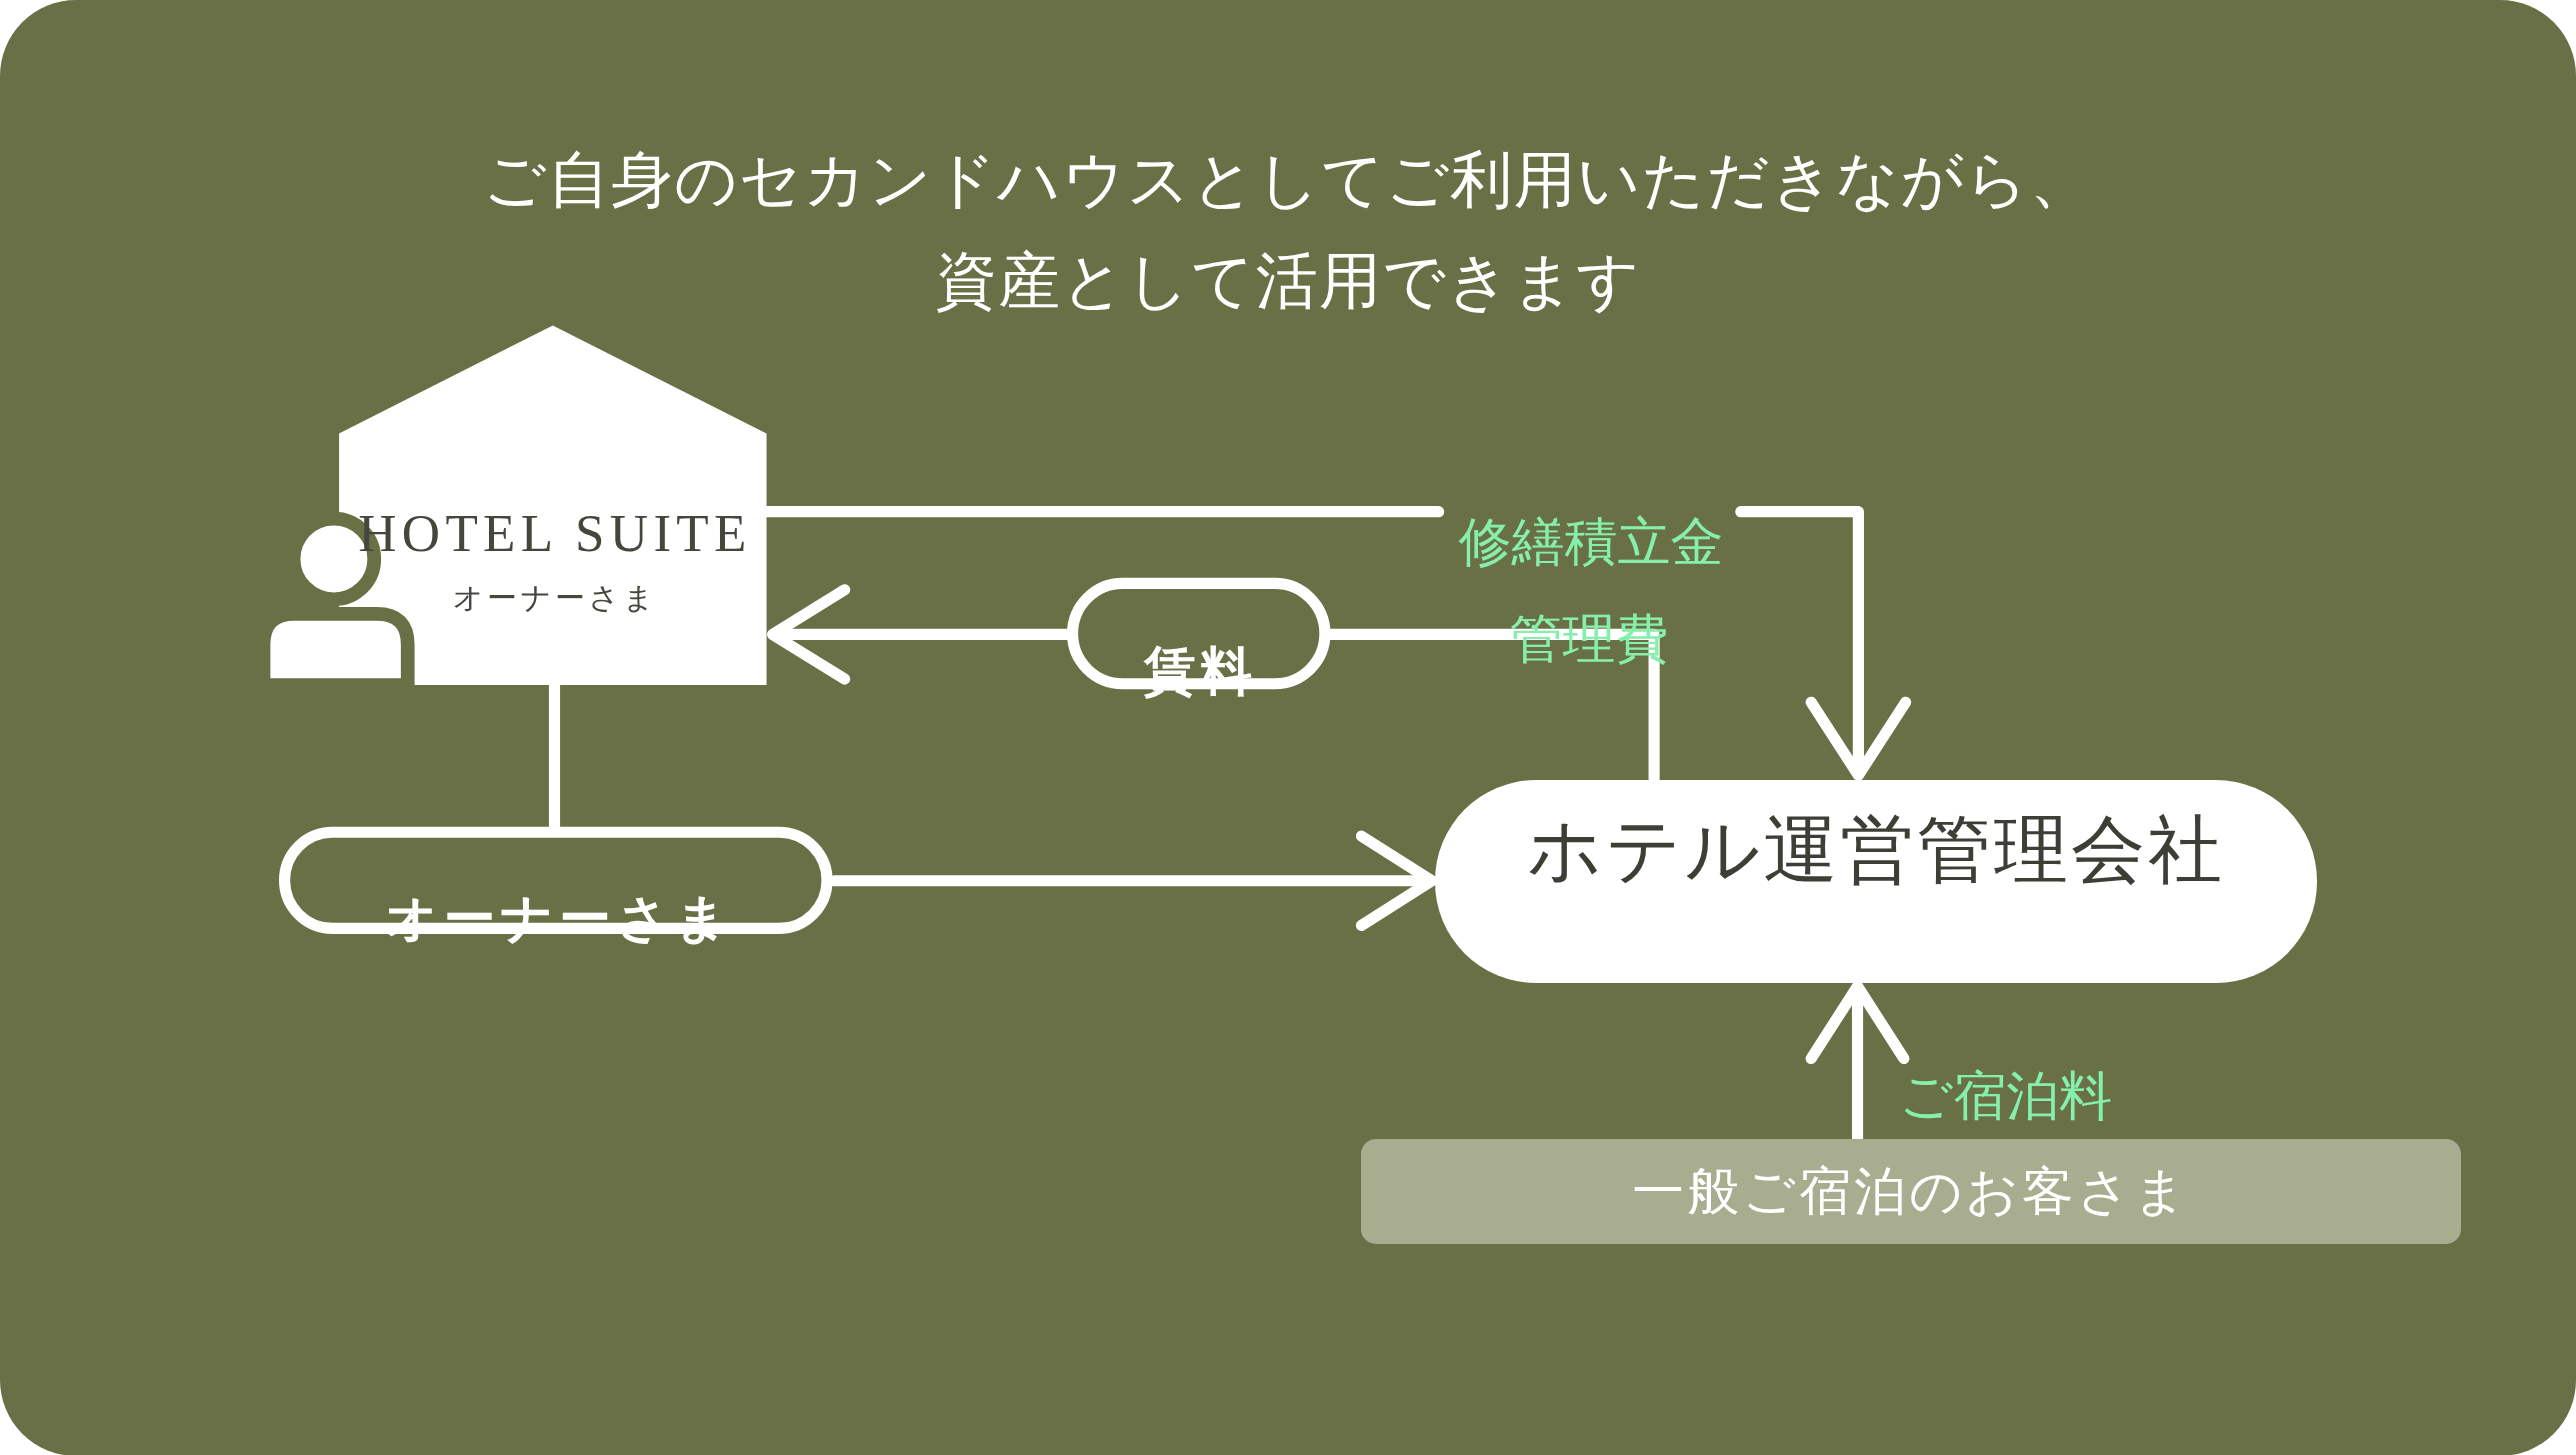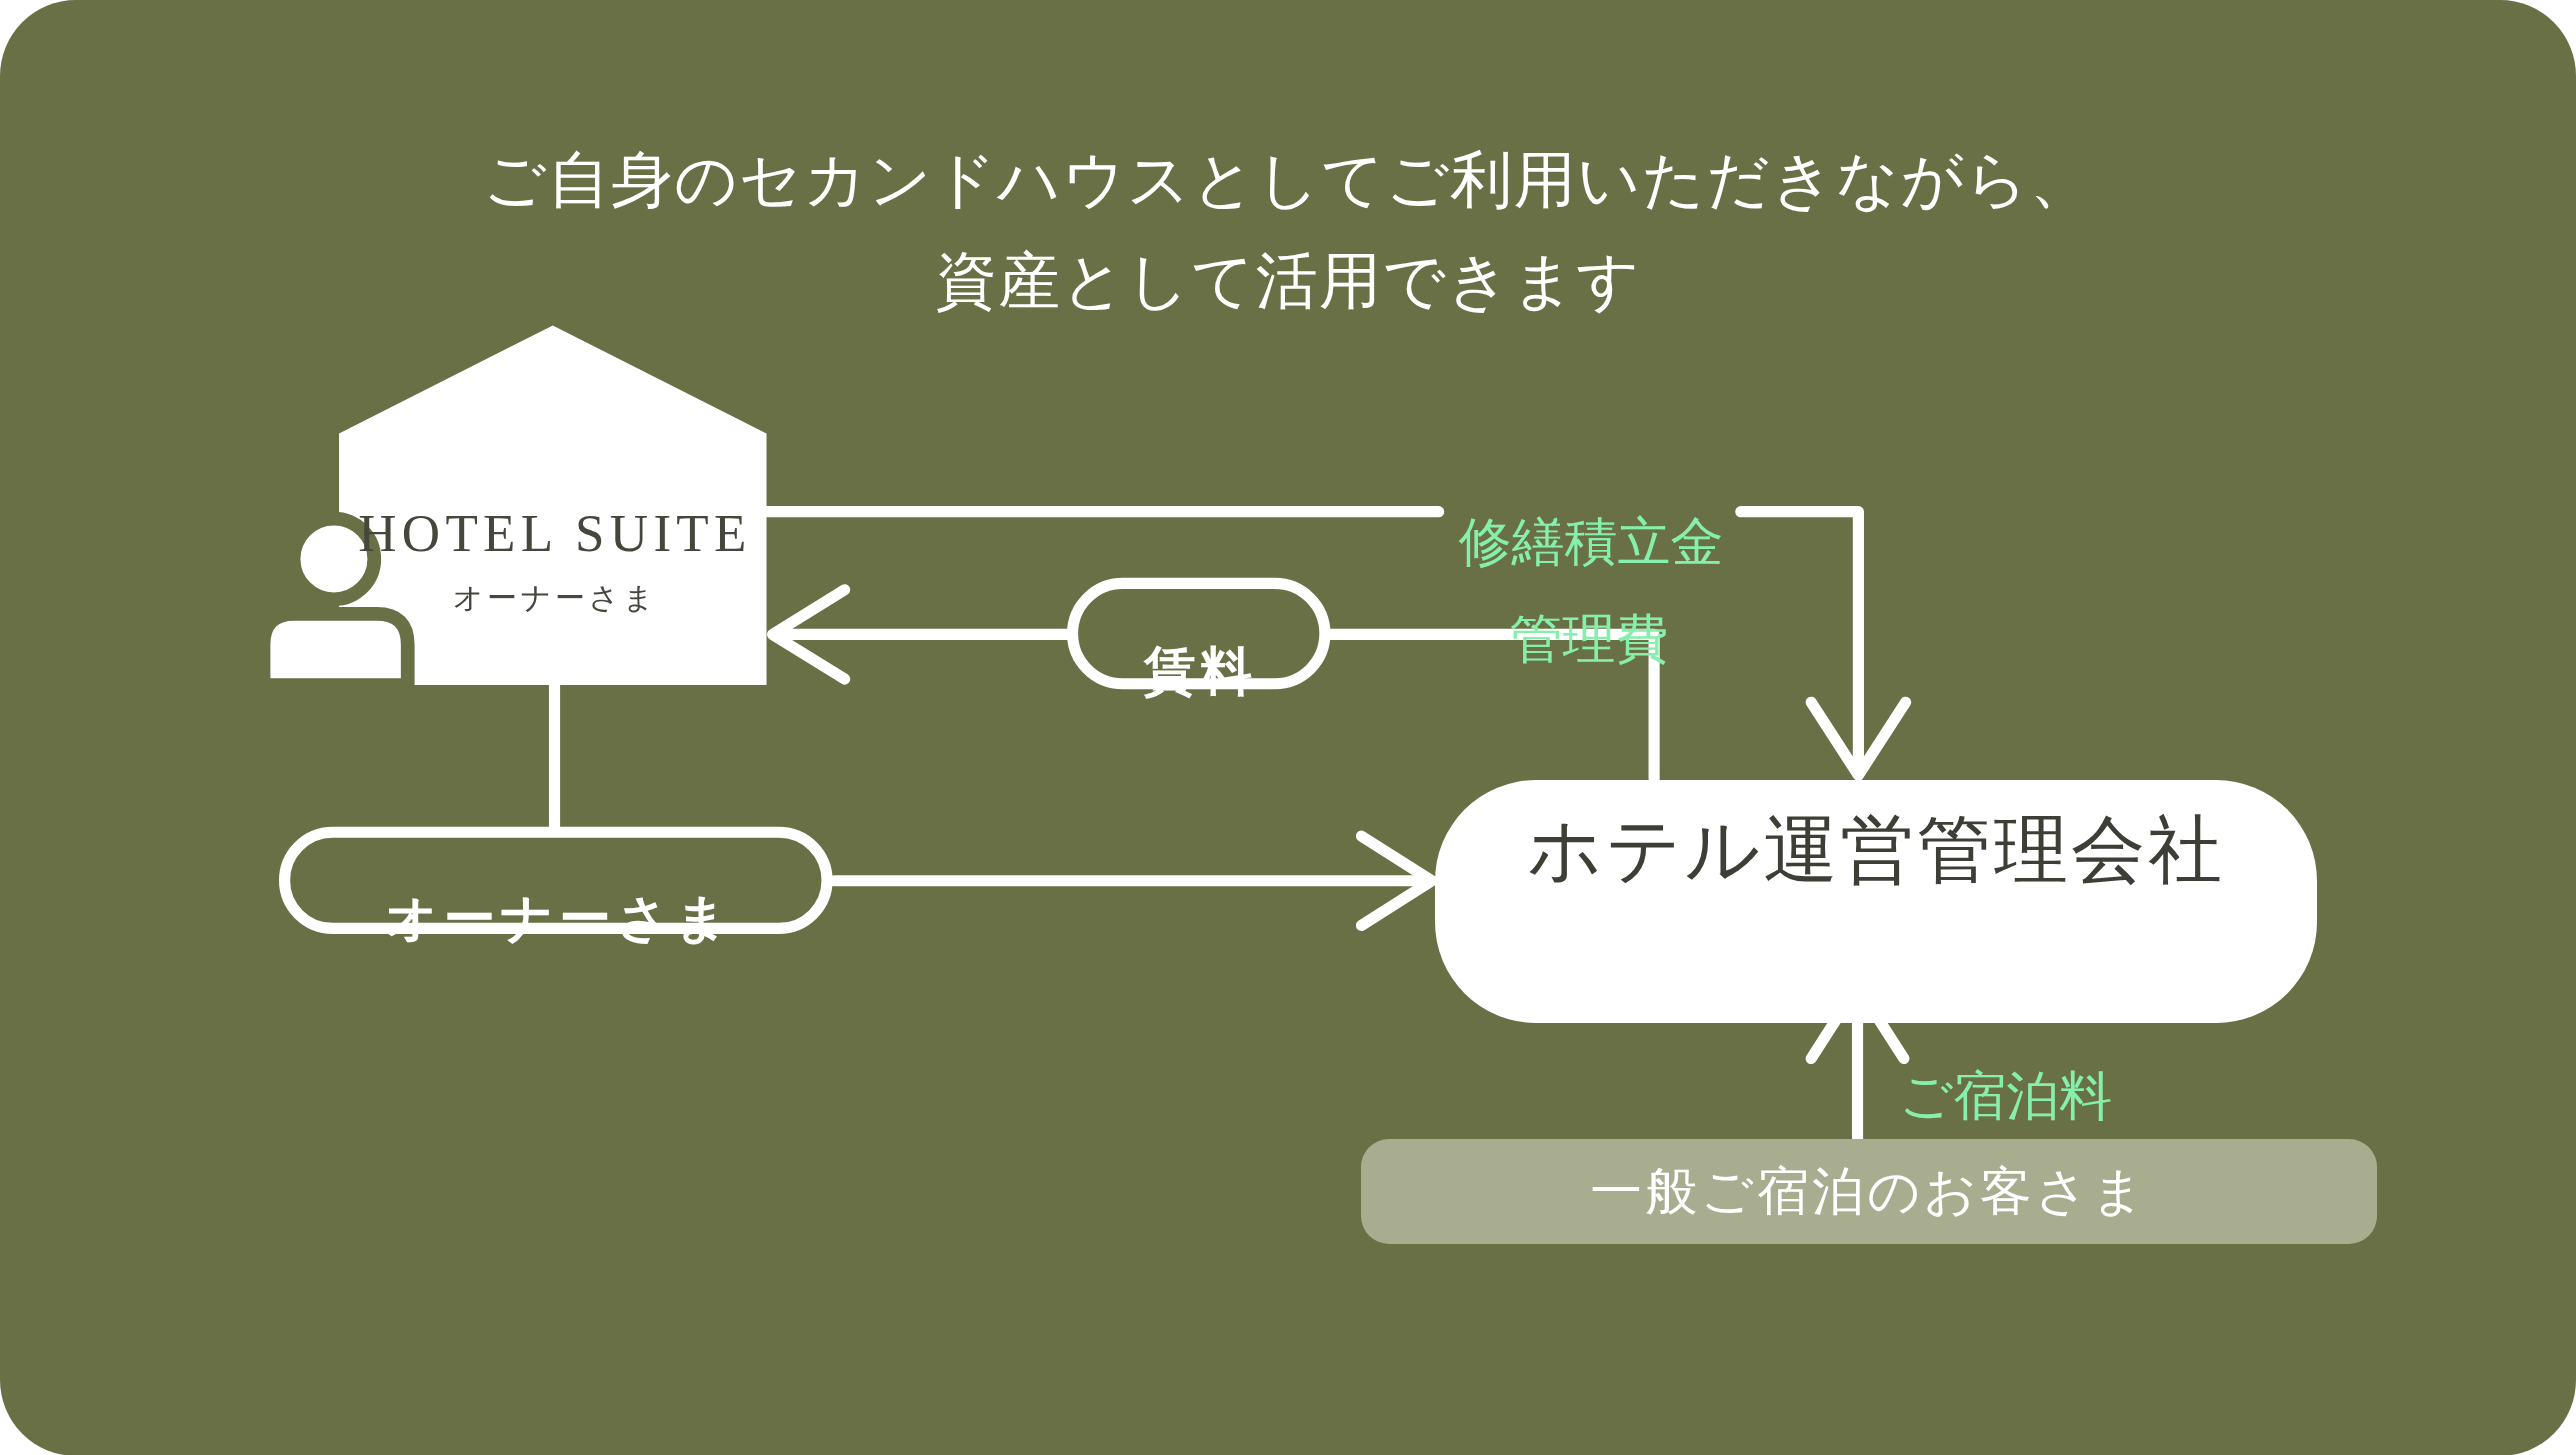--- a/index.html
+++ b/index.html
@@ -27,30 +27,30 @@
   }
   .house-brand{
     font-size:53px;line-height:53px;letter-spacing:0.10em;
     color:var(--house-text,#45473D);
   }
   .house-owner{
     font-size:30px;line-height:46px;letter-spacing:0.12em;
     color:var(--house-text,#45473D);
   }
   .company-box{
-    position:absolute;left:1435px;top:780px;width:882px;height:243px;
+    position:absolute;left:1435px;top:780px;width:882px;height:203px;
     background:var(--white,#fff);border-radius:101px;
     display:flex;flex-direction:column;align-items:center;justify-content:flex-start;
     padding-top:33px;box-sizing:border-box;gap:16px;
   }
   .company-role{font-size:74px;line-height:74px;letter-spacing:0.04em;color:var(--dark-text,#3D3F37);}
   .company-name{font-size:45px;line-height:45px;letter-spacing:0.04em;color:var(--dark-text,#3D3F37);}
   .guests-box{
-    position:absolute;left:1361px;top:1139px;width:1016px;height:105px;
-    background:var(--guest-box-bg,#A8AD90);border-radius:28px;
+    position:absolute;left:1361px;top:1139px;width:1100px;height:105px;
+    background:var(--guest-box-bg,#A8AD90);border-radius:15px;
     display:flex;align-items:center;justify-content:center;
   }
   .guests-label{font-size:52px;letter-spacing:0.06em;color:#fff;}
   svg.diagram{position:absolute;inset:0;}
   .shape-white{fill:var(--white,#fff);}
   .person{fill:var(--white,#fff);stroke:var(--card-bg,#697046);stroke-width:16;}
   .line{fill:none;stroke:var(--white,#fff);stroke-width:13;stroke-linecap:round;stroke-linejoin:round;}
   .pill{fill:none;stroke:var(--white,#fff);stroke-width:13;}
 </style>
 </head>

